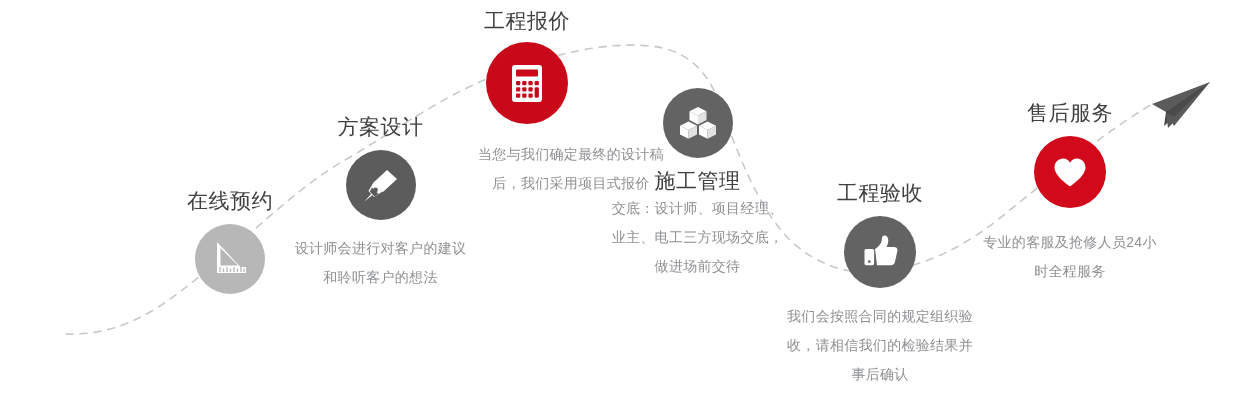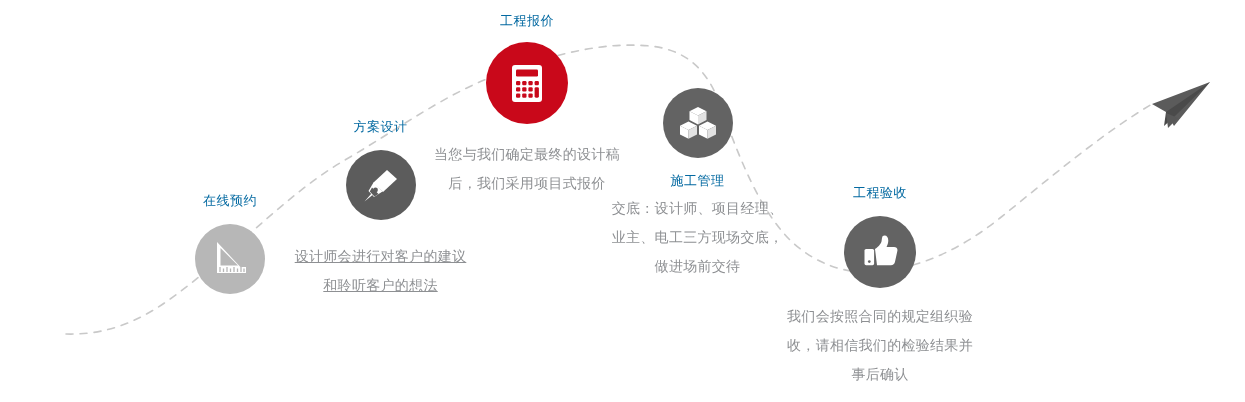--- a/index.html
+++ b/index.html
@@ -10,22 +10,22 @@
     overflow:hidden;
     position:relative;
   }
   #stage{position:absolute;left:0;top:0;width:1245px;height:402px;}
 
   
   #flow-svg{position:absolute;left:0;top:0;width:1245px;height:402px;z-index:1;}
 
   .step{position:absolute;z-index:3;text-align:center;}
   .step .title{
-    font-size:13px;
-    color:#0369a1;
+    font-size:21px;
+    color:#404040;
     line-height:22px;
     white-space:nowrap;
     letter-spacing:.5px;
   }
   .step .icon-wrap{
     display:flex;align-items:center;justify-content:center;
     margin:0 auto;
   }
   .circle{
     border-radius:50%;
@@ -40,26 +40,26 @@
 
   
   #step-1{left:140px;top:190px;width:180px;font-family:Liberation Serif, serif;}
   #step-1 .circle{width:70px;height:70px;background:#b7b7b7;}
   #step-1 .icon-wrap{margin-top:12px;}
   #step-1 .desc{margin-top:14px;width:180px;}
 
   #step-2{left:288px;top:116px;width:185px;}
   #step-2 .circle{width:70px;height:70px;background:#5c5c5c;}
   #step-2 .icon-wrap{margin-top:12px;}
-  #step-2 .desc{margin-top:22px;width:185px;text-decoration:underline;}
+  #step-2 .desc{margin-top:14px;width:185px;}
 
   #step-3{left:432px;top:10px;width:190px;}
   #step-3 .circle{width:82px;height:82px;background:#c9081a;}
   #step-3 .icon-wrap{margin-top:10px;}
-  #step-3 .desc{margin-top:16px;width:190px;}
+  #step-3 .desc{margin-top:16px;width:190px;margin-left:44px;}
 
   #step-4{left:610px;top:88px;width:175px;}
   #step-4 .circle{width:70px;height:70px;background:#636363;}
   #step-4 .title{margin-top:12px;}
   #step-4 .desc{margin-top:2px;width:175px;}
 
   #step-5{left:785px;top:182px;width:190px;}
   #step-5 .circle{width:72px;height:72px;background:#636363;}
   #step-5 .icon-wrap{margin-top:12px;}
   #step-5 .desc{margin-top:14px;width:190px;}
@@ -198,14 +198,31 @@
             <path d="M 23 24.7 L 31.5 29 L 31.5 37.8 L 23 33.5 Z" fill="#ffffff"></path>
             <path d="M 40 24.7 L 31.5 29 L 31.5 37.8 L 40 33.5 Z" fill="#e2e2e2"></path>
           </g>
         </svg>
       </div>
     </div>
     <div class="title">施工管理</div>
     <div class="desc">交底：设计师、项目经理、业主、电工三方现场交底，做进场前交待</div>
   </div>
 
+  <div class="step" id="step-6">
+    <div class="title">售后服务</div>
+    <div class="icon-wrap">
+      <div class="circle">
+        <svg class="ico" width="42" height="42" viewBox="0 0 42 42">
+          <path d="M 21 35.5
+                   C 21 35.5 5.5 25.5 5.5 16.6
+                   C 5.5 11.1 9.6 7.5 14.1 7.5
+                   C 17.4 7.5 19.7 9.4 21 11.7
+                   C 22.3 9.4 24.6 7.5 27.9 7.5
+                   C 32.4 7.5 36.5 11.1 36.5 16.6
+                   C 36.5 25.5 21 35.5 21 35.5 Z" fill="#ffffff"></path>
+        </svg>
+      </div>
+    </div>
+    <div class="desc">专业的客服及抢修人员24小时全程服务</div>
+  </div>
 
 </div>
 
 </body></html>

